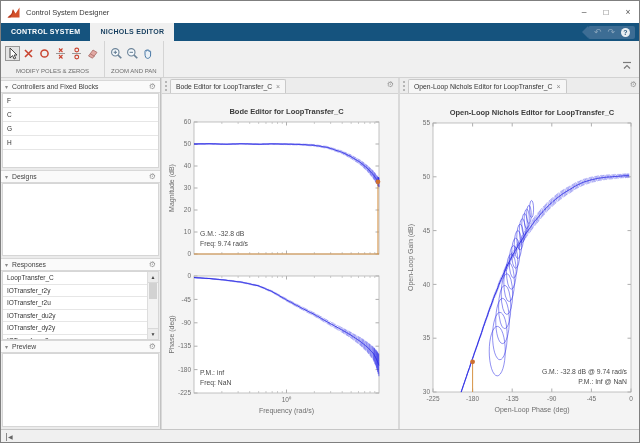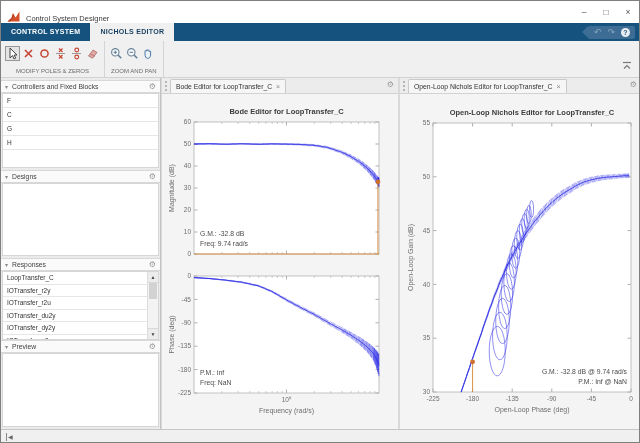--- a/index.html
+++ b/index.html
@@ -1,19 +1,19 @@
 <!DOCTYPE html>
 <html><head>
 <meta charset="utf-8">
 <style>
   html,body{margin:0;padding:0;background:#cfcfcf;font-family:"Liberation Sans",sans-serif;}
   .window{position:relative;width:640px;height:443px;background:#ffffff;border:1px solid #7f7f7f;box-sizing:border-box;overflow:hidden;}
 
   
-  .titlebar{position:absolute;top:0;left:0;width:100%;height:22px;background:#ffffff;display:flex;align-items:flex-end;padding-left:6px;box-sizing:border-box;}
+  .titlebar{position:absolute;top:0;left:0;width:100%;height:22px;background:#ffffff;display:flex;align-items:center;padding-left:6px;box-sizing:border-box;}
   .titlebar .logo{width:13px;height:13px;margin-right:6px;display:inline-flex;}
   .titlebar .title{font-size:7.5px;color:#3a3a3a;}
   .winbtns{margin-left:auto;display:flex;height:22px;}
   .wb{width:22px;text-align:center;font-size:8.5px;color:#555;line-height:22px;}
 
   
   .tabstrip{position:absolute;top:22px;left:0;width:100%;height:18px;background:#15537e;display:flex;}
   .rtab{padding:0 10px;line-height:18px;font-size:7px;font-weight:bold;letter-spacing:.3px;color:#ffffff;}
   .rtab.active{background:#f0f0f0;color:#173f5f;}
   .qat{position:absolute;right:4px;top:2.5px;height:13px;background:#3d6d94;border-radius:2px;display:flex;align-items:center;gap:6px;padding:0 5px 0 6px;}

